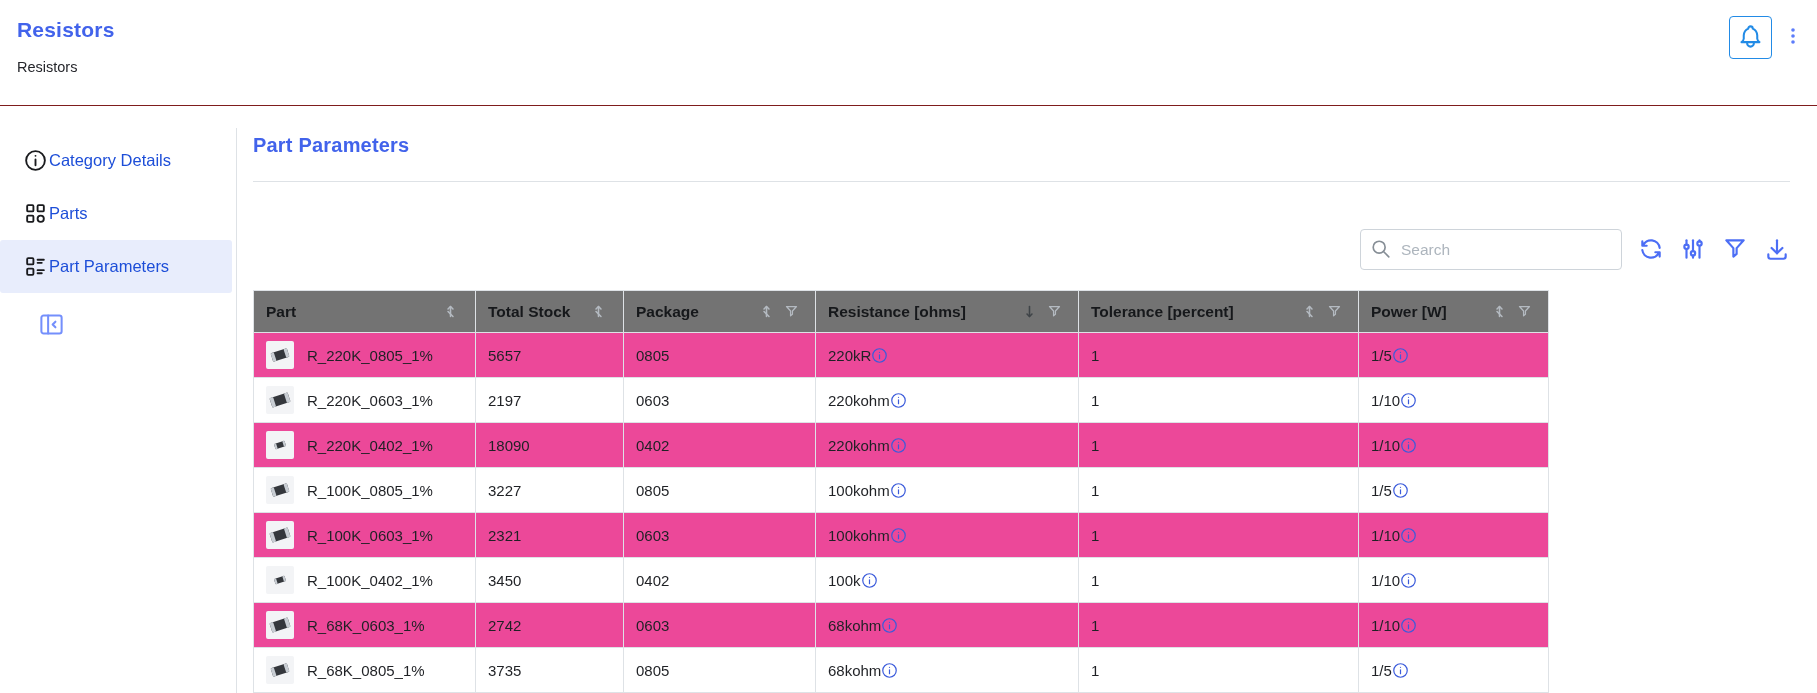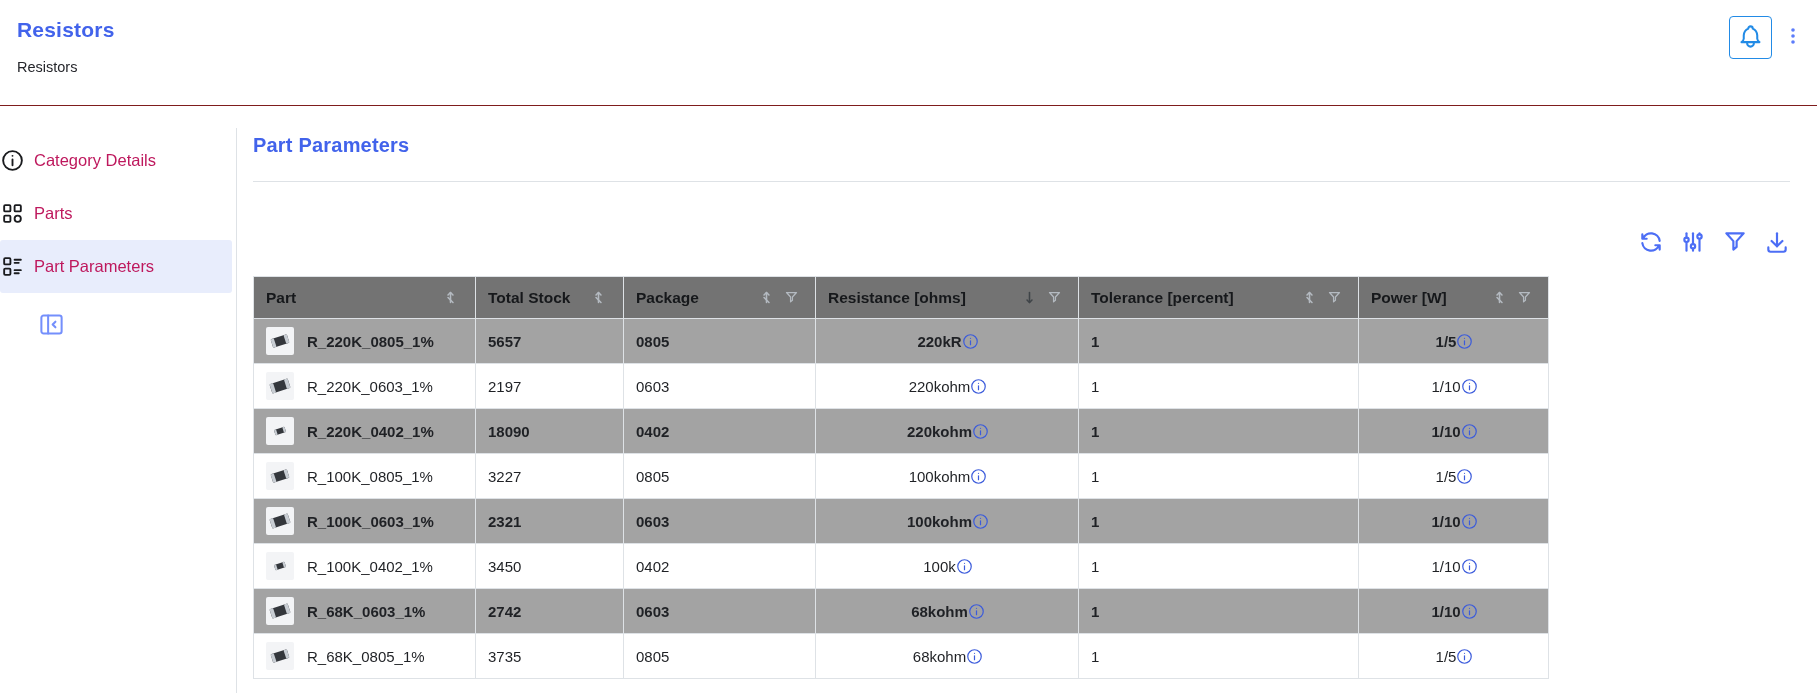--- a/index.html
+++ b/index.html
@@ -16,22 +16,22 @@
   .bell-btn svg { width:27px; height:27px; }
   .dots-btn { width:18px; height:43px; display:flex; align-items:center; justify-content:center;
               color:#5c7cfa; cursor:pointer; background:none; border:none; }
   .dots-btn svg { width:18px; height:18px; }
 
   
   .body-row { display:flex; height:587px; }
   .sidebar { width:237px; flex:0 0 237px; position:relative; }
   .sidebar::after { content:""; position:absolute; right:0; top:22px; bottom:0; width:1px; background:#dee2e6; }
   .sidebar-items { padding-top:28px; }
-  .sidebar-item { height:53px; display:flex; align-items:center; gap:9px; 
-                  margin-right:5px; font-size:16.5px; color:#be185d; cursor:pointer; border-radius:3px; }
+  .sidebar-item { height:53px; display:flex; align-items:center; gap:1px; padding-left:23px;
+                  margin-right:5px; font-size:16.5px; color:#1d4ed8; cursor:pointer; border-radius:3px; }
   .sidebar-item.selected { background:var(--selected-bg); }
   .sidebar-item .sb-icon { width:25px; height:25px; color:#1a1b1e; flex:0 0 25px; }
   .sidebar-item .sb-icon svg { width:25px; height:25px; }
   .collapse-btn { margin:18px 0 0 38px; width:27px; height:27px; background:none; border:none;
                   color:#748ffc; cursor:pointer; }
   .collapse-btn svg { width:27px; height:27px; }
 
   
   .content { flex:1; padding:28px 27px 0 16px; }
   .section-title { font-size:20px; font-weight:bold; color:var(--accent); letter-spacing:.2px; }
@@ -53,22 +53,22 @@
   th { height:42px; text-align:right; font-size:15.5px; font-weight:bold; color:#16181b;
        padding:0 16px 0 12px; background:#737373; cursor:pointer; }
   .th-inner { display:flex; align-items:center; justify-content:space-between; }
   .th-icons { display:flex; align-items:center; gap:9px; }
   .sort-icon { width:17px; height:17px; color:#b4bac1; }
   .sort-icon.active { color:#3f4448; }
   .sort-icon svg { width:17px; height:17px; }
   .funnel-icon { width:15px; height:15px; color:#b4bac1; }
   .funnel-icon svg { width:15px; height:15px; }
   td { height:45px; font-size:15px; color:#1f2125; padding:0 10px 0 12px; }
-  tr.stripe td { background:#a3a3a3;font-weight:bold; }
-  .cell-flex { display:flex; align-items:center; justify-content:center; }
+  tr.stripe td { background:#ec4899; }
+  .cell-flex { display:flex; align-items:center; justify-content:flex-start; }
   .part-cell { display:flex; align-items:center; gap:13px; }
   .thumb { width:28px; height:28px; border-radius:2px; background:#f3f4f6; flex:0 0 28px;
            display:flex; align-items:center; justify-content:center; }
   .info-icon { width:17px; height:17px; color:var(--info-blue); cursor:pointer; flex:0 0 17px; }
   .info-icon svg { width:17px; height:17px; }
 </style>
 </head>
 <body>
 
 <header class="page-header">
@@ -126,20 +126,27 @@
             <line x1="9" y1="4" x2="9" y2="20"></line>
             <path d="M15.5 9.5L13 12l2.5 2.5"></path>
           </svg></span>
     </button>
   </nav>
 
   <main class="content">
     <h2 class="section-title">Part Parameters</h2>
     <hr>
     <div class="toolbar">
+      <div class="search-box">
+        <span class="search-icon"><svg viewBox="0 0 24 24" fill="none" stroke="currentColor" stroke-width="1.8" stroke-linecap="round" stroke-linejoin="round">
+              <circle cx="10" cy="10" r="6.5"></circle>
+              <line x1="15" y1="15" x2="20.5" y2="20.5"></line>
+            </svg></span>
+        <input type="text" placeholder="Search" style="">
+      </div>
       <button class="tb-icon">
         <span><svg viewBox="0 0 24 24" fill="none" stroke="currentColor" stroke-width="2" stroke-linecap="round" stroke-linejoin="round">
               <path d="M20 11a8.1 8.1 0 0 0-15.5-2M4 5v4h4"></path>
               <path d="M4 13a8.1 8.1 0 0 0 15.5 2m.5 4v-4h-4"></path>
             </svg></span>
       </button>
       <button class="tb-icon">
         <span><svg viewBox="0 0 24 24" fill="none" stroke="currentColor" stroke-width="2" stroke-linecap="round" stroke-linejoin="round">
               <path d="M6 4v4"></path>
               <circle cx="6" cy="10" r="2"></circle>

